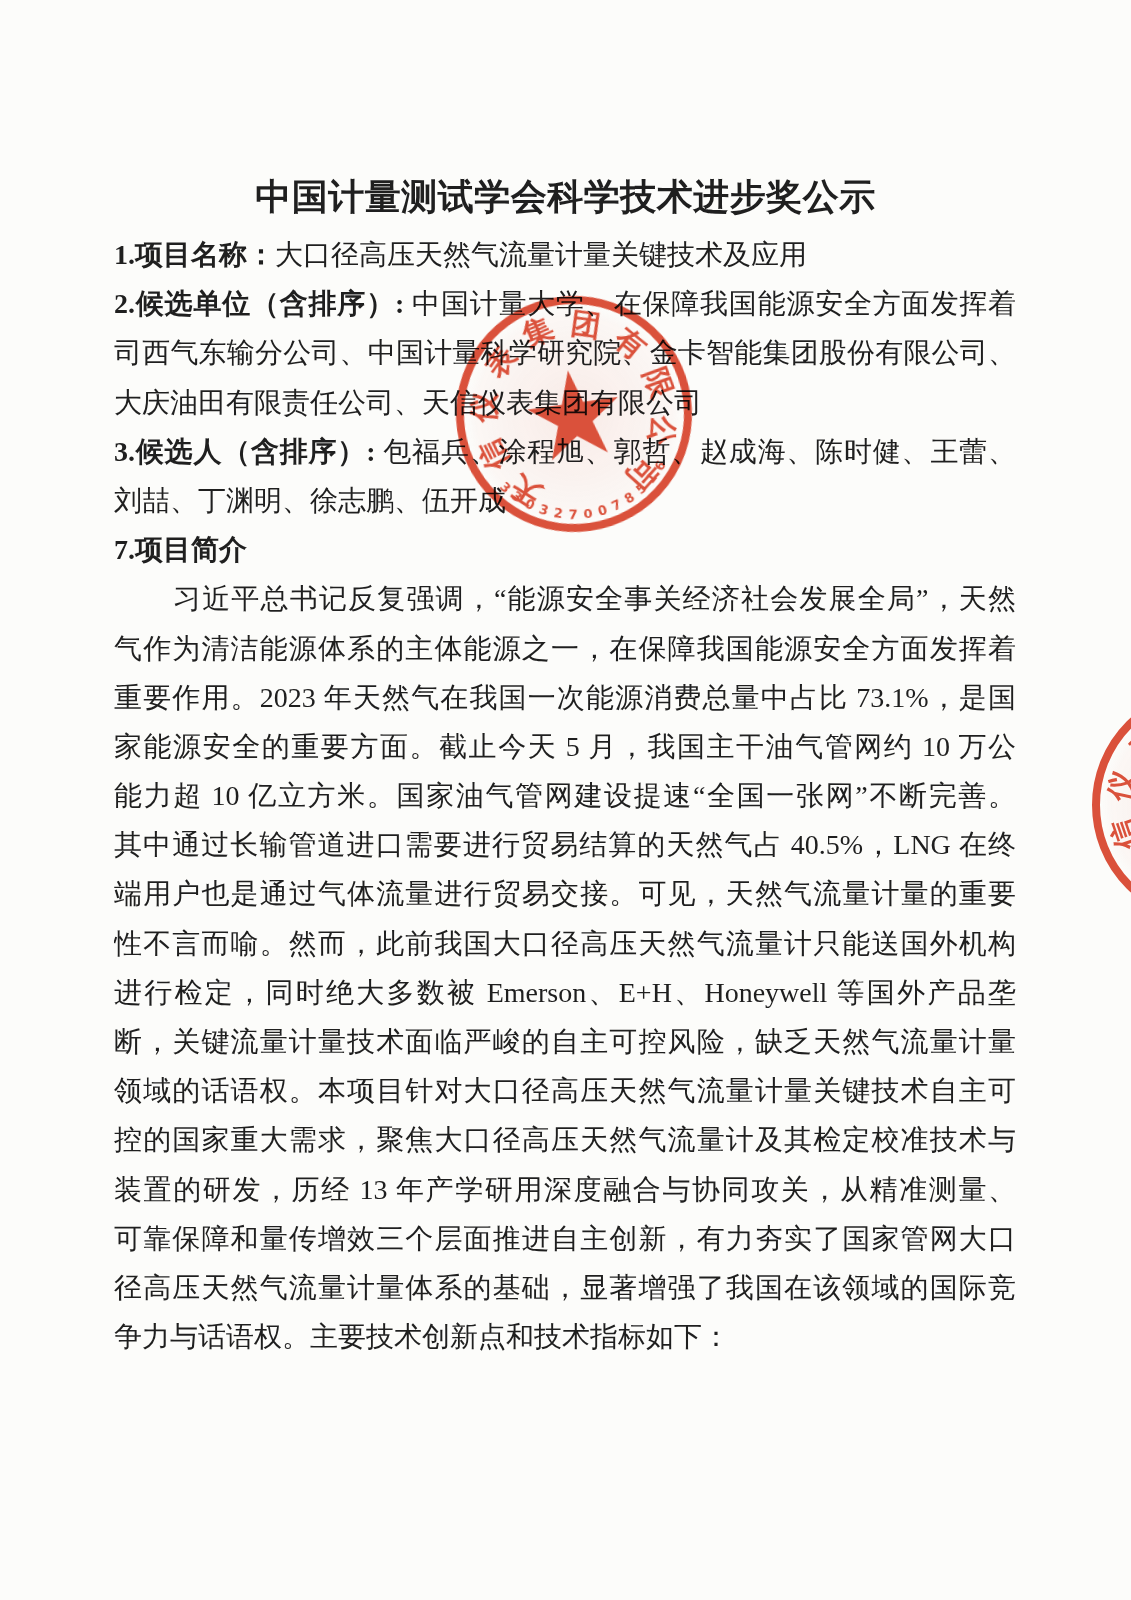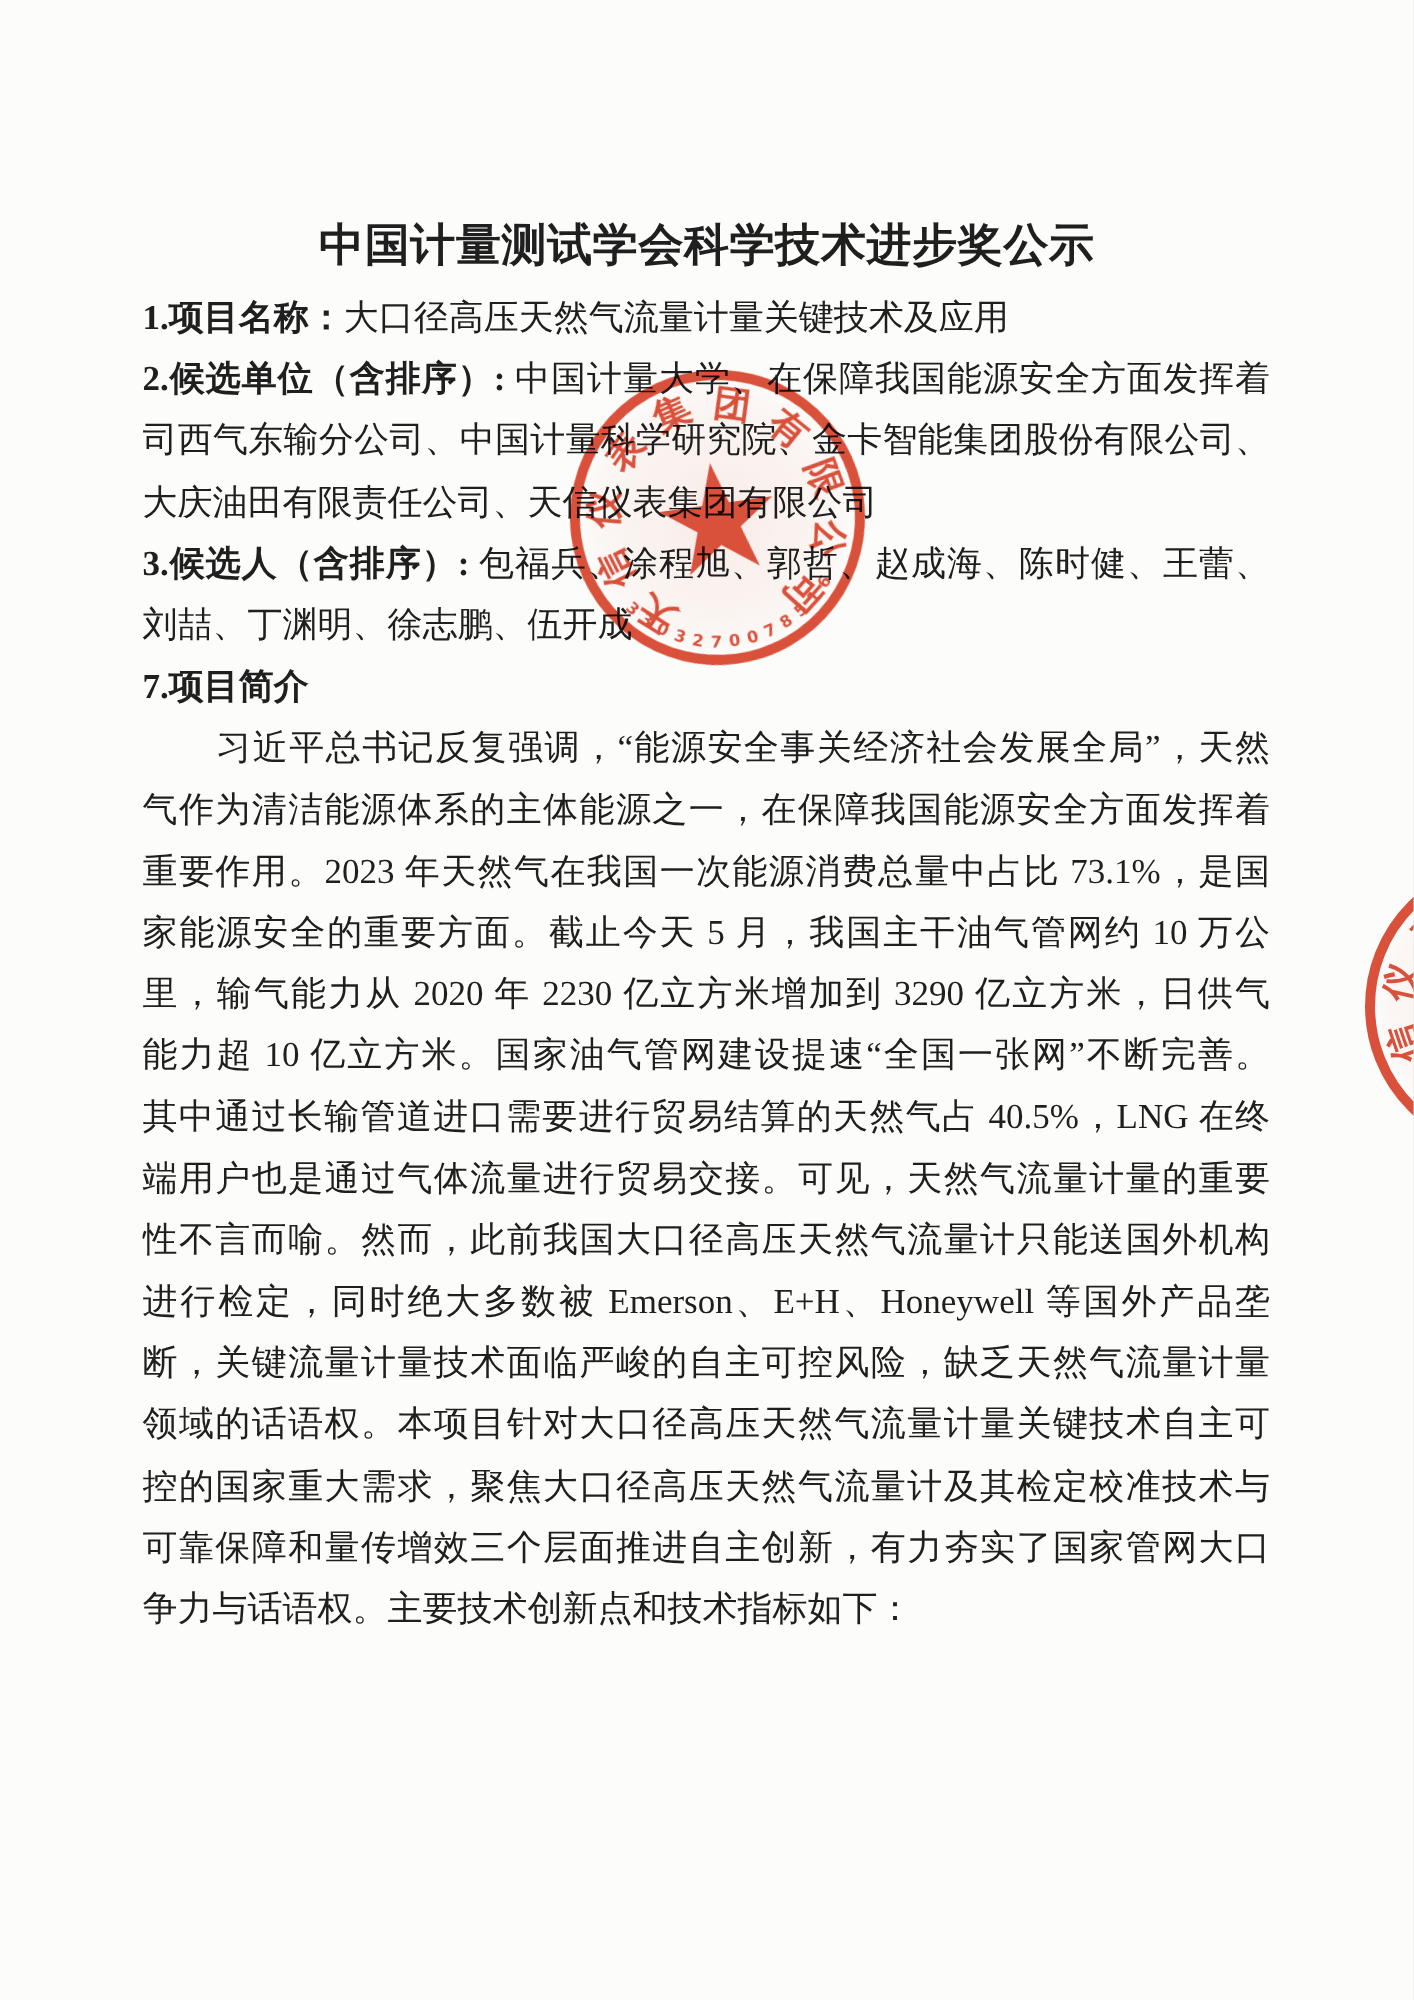--- a/index.html
+++ b/index.html
@@ -74,30 +74,31 @@
       <div class="line"><span class="b">2.候选单位（含排序）: </span><span>中国计量大学、在保障我国能源安全方面发挥着</span></div>
       <div class="line"><span>司西气东输分公司、中国计量科学研究院、金卡智能集团股份有限公司、</span></div>
       <div class="line last-left"><span>大庆油田有限责任公司、天信仪表集团有限公司</span></div>
       <div class="line"><span class="b">3.候选人（含排序）: </span><span>包福兵、涂程旭、郭哲、赵成海、陈时健、王蕾、</span></div>
       <div class="line last-left"><span>刘喆、丁渊明、徐志鹏、伍开成</span></div>
       <div class="line last-left"><span class="b">7.项目简介</span></div>
       <div class="line indent"><span>习近平总书记反复强调，“能源安全事关经济社会发展全局”，天然</span></div>
       <div class="line"><span>气作为清洁能源体系的主体能源之一，在保障我国能源安全方面发挥着</span></div>
       <div class="line"><span>重要作用。2023 年天然气在我国一次能源消费总量中占比 73.1%，是国</span></div>
       <div class="line"><span>家能源安全的重要方面。截止今天 5 月，我国主干油气管网约 10 万公</span></div>
-      <div class="line"><span>里，输气能力从 2020 年 2230 亿立方米增加到 3290 亿立方米，日供气</span></div>
       <div class="line"><span>能力超 10 亿立方米。国家油气管网建设提速“全国一张网”不断完善。</span></div>
       <div class="line"><span>其中通过长输管道进口需要进行贸易结算的天然气占 40.5%，LNG 在终</span></div>
       <div class="line"><span>端用户也是通过气体流量进行贸易交接。可见，天然气流量计量的重要</span></div>
       <div class="line"><span>性不言而喻。然而，此前我国大口径高压天然气流量计只能送国外机构</span></div>
       <div class="line"><span>进行检定，同时绝大多数被 Emerson、E+H、Honeywell 等国外产品垄</span></div>
       <div class="line"><span>断，关键流量计量技术面临严峻的自主可控风险，缺乏天然气流量计量</span></div>
       <div class="line"><span>领域的话语权。本项目针对大口径高压天然气流量计量关键技术自主可</span></div>
       <div class="line"><span>控的国家重大需求，聚焦大口径高压天然气流量计及其检定校准技术与</span></div>
+      <div class="line"><span>装置的研发，历经 13 年产学研用深度融合与协同攻关，从精准测量、</span></div>
       <div class="line"><span>可靠保障和量传增效三个层面推进自主创新，有力夯实了国家管网大口</span></div>
+      <div class="line"><span>径高压天然气流量计量体系的基础，显著增强了我国在该领域的国际竞</span></div>
       <div class="line last-left"><span>争力与话语权。主要技术创新点和技术指标如下：</span></div>
     </div>
 
   <div class="seal seal-main">
     <svg class="star" viewBox="0 0 100 100">
       <polygon points="50,4 60.8,37.2 95.7,37.2 67.4,57.7 78.2,90.8 50,70.3 21.8,90.8 32.6,57.7 4.3,37.2 39.2,37.2"></polygon>
     </svg>
     <div class="ring-chars">
         <span class="ring-ch" style="transform: rotate(-140deg) translateY(-90px);">天</span>
         <span class="ring-ch" style="transform: rotate(-108.889deg) translateY(-90px);">信</span>

